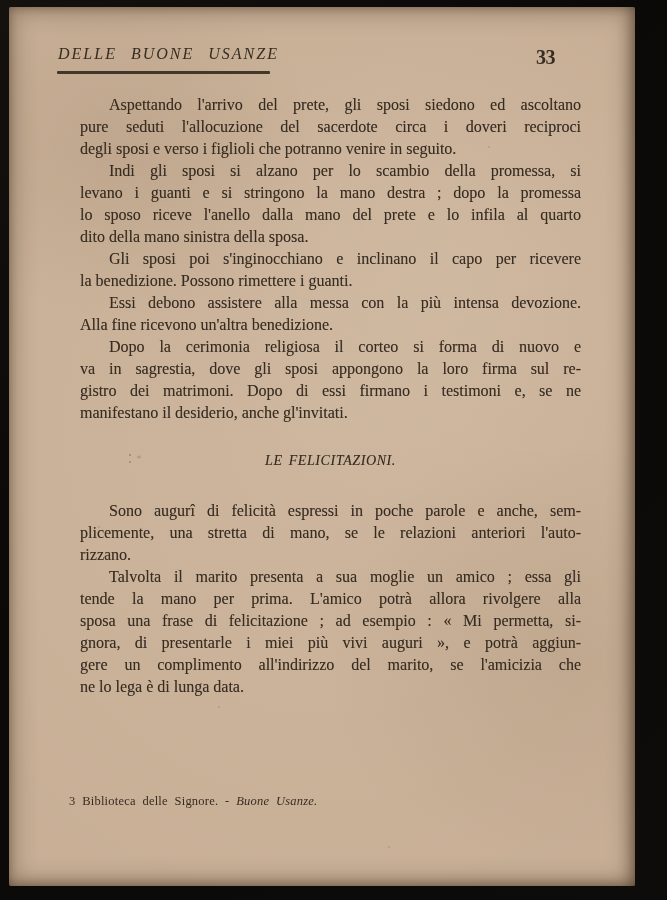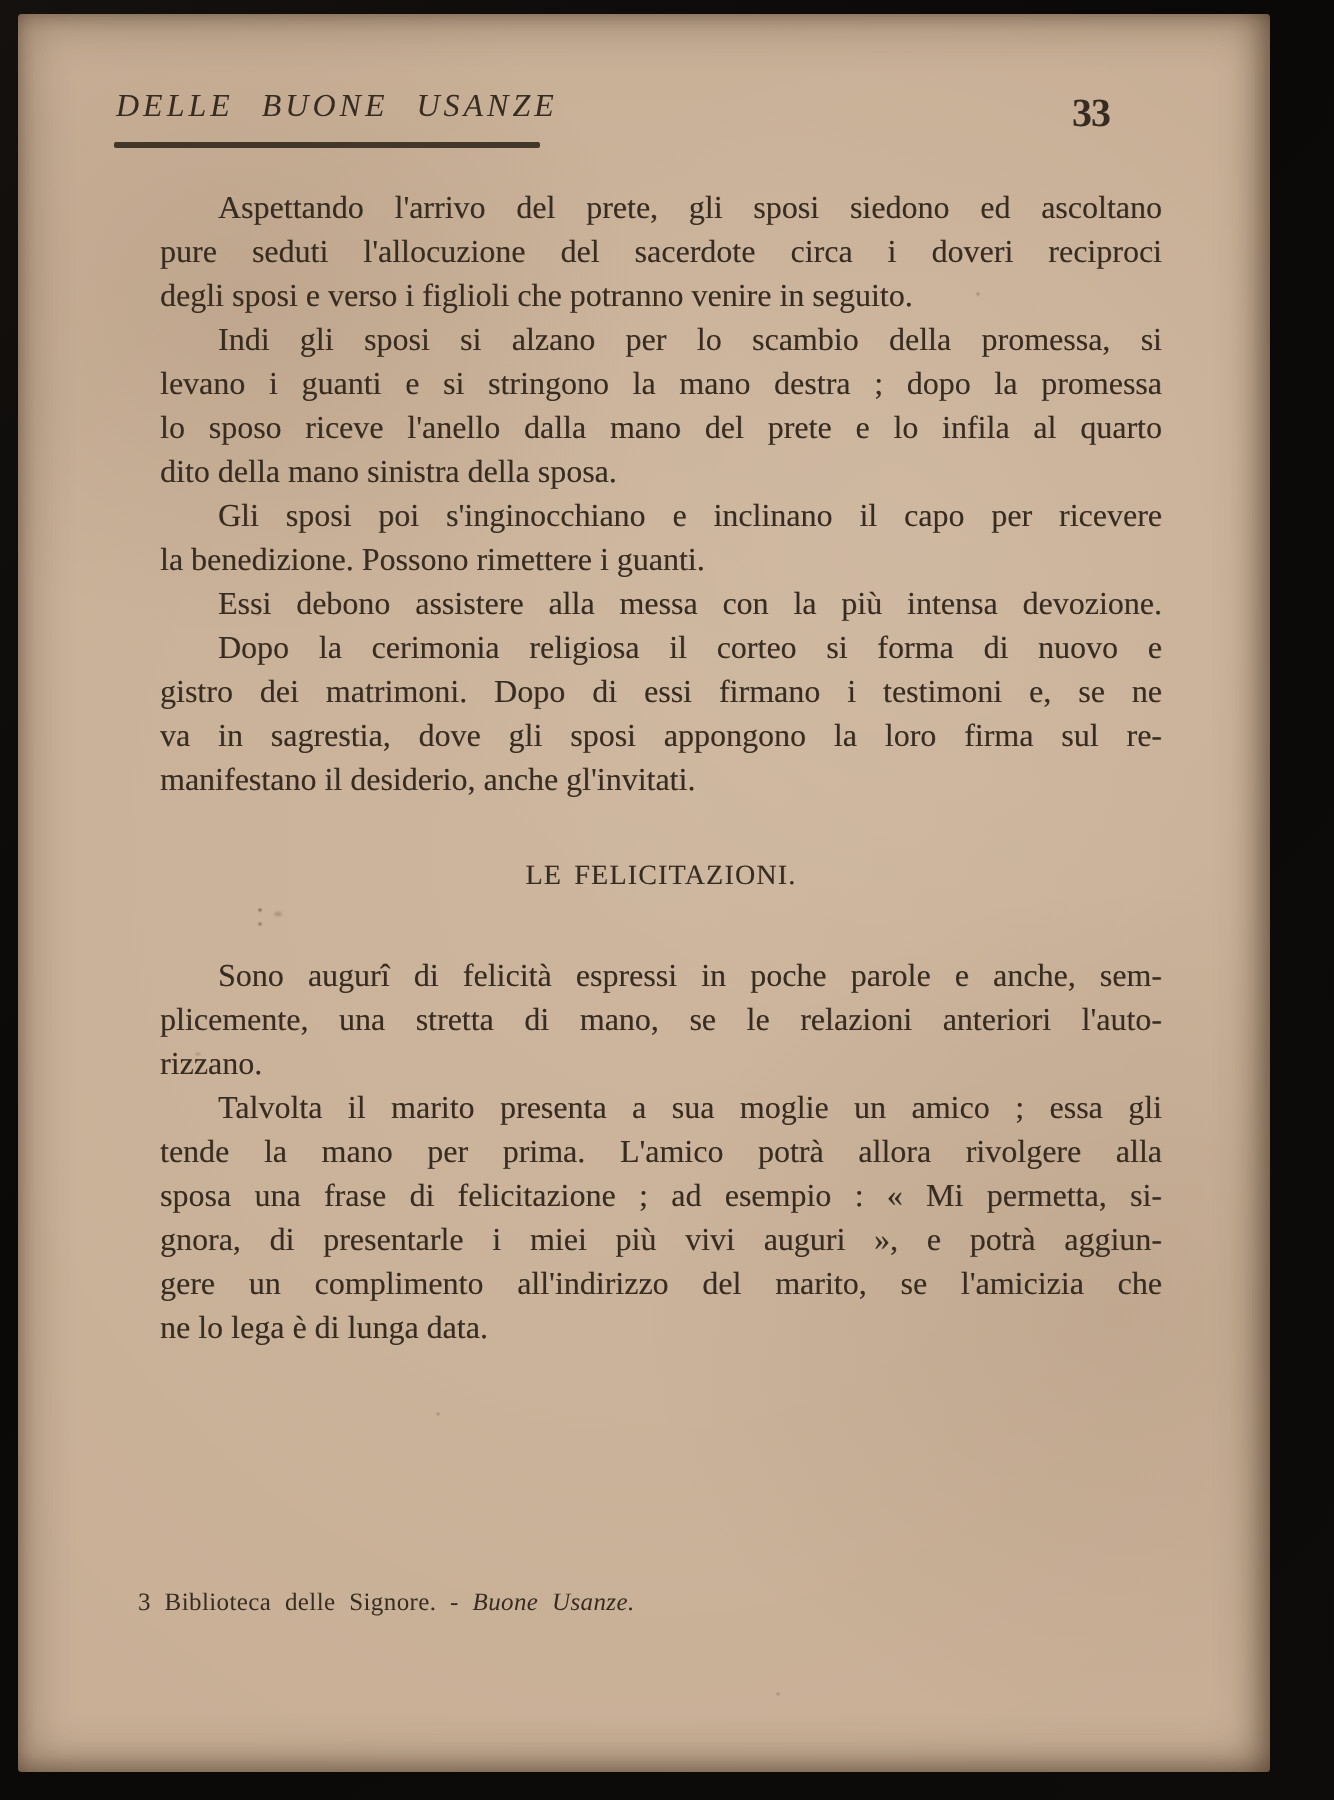--- a/index.html
+++ b/index.html
@@ -96,20 +96,21 @@
   .line.last { text-align-last: left; }
   .section-heading {
     margin-top: 26px;
     margin-bottom: 28px;
     height: 22px;
     text-align: center;
     font-size: 14px;
     letter-spacing: 0.6px;
     word-spacing: 2px;
     color: var(--ink);
+    font-style: italic;
   }
 
   
   .ink-smudge {
     position: absolute;
     left: 118px; top: 445px;
     width: 18px; height: 14px;
     background:
       radial-gradient(2px 2px at 3px 3px, rgba(60,48,36,.55), transparent 70%),
       radial-gradient(2px 2px at 3px 10px, rgba(60,48,36,.50), transparent 70%),
@@ -149,25 +150,26 @@
           <div class="line">levano i guanti e si stringono la mano destra ; dopo la promessa</div>
           <div class="line">lo sposo riceve l'anello dalla mano del prete e lo infila al quarto</div>
           <div class="line last">dito della mano sinistra della sposa.</div>
         </div>
         <div class="paragraph">
           <div class="line first">Gli sposi poi s'inginocchiano e inclinano il capo per ricevere</div>
           <div class="line last">la benedizione. Possono rimettere i guanti.</div>
         </div>
         <div class="paragraph">
           <div class="line first">Essi debono assistere alla messa con la più intensa devozione.</div>
+          <div class="line last">Alla fine ricevono un'altra benedizione.</div>
         </div>
         <div class="paragraph">
           <div class="line first">Dopo la cerimonia religiosa il corteo si forma di nuovo e</div>
+          <div class="line">va in sagrestia, dove gli sposi appongono la loro firma sul re-</div>
           <div class="line">gistro dei matrimoni. Dopo di essi firmano i testimoni e, se ne</div>
-          <div class="line">va in sagrestia, dove gli sposi appongono la loro firma sul re-</div>
           <div class="line last">manifestano il desiderio, anche gl'invitati.</div>
         </div>
         <div class="section-heading">LE FELICITAZIONI.</div>
         <div class="paragraph">
           <div class="line first">Sono augurî di felicità espressi in poche parole e anche, sem-</div>
           <div class="line">plicemente, una stretta di mano, se le relazioni anteriori l'auto-</div>
           <div class="line last">rizzano.</div>
         </div>
         <div class="paragraph">
           <div class="line first">Talvolta il marito presenta a sua moglie un amico ; essa gli</div>

